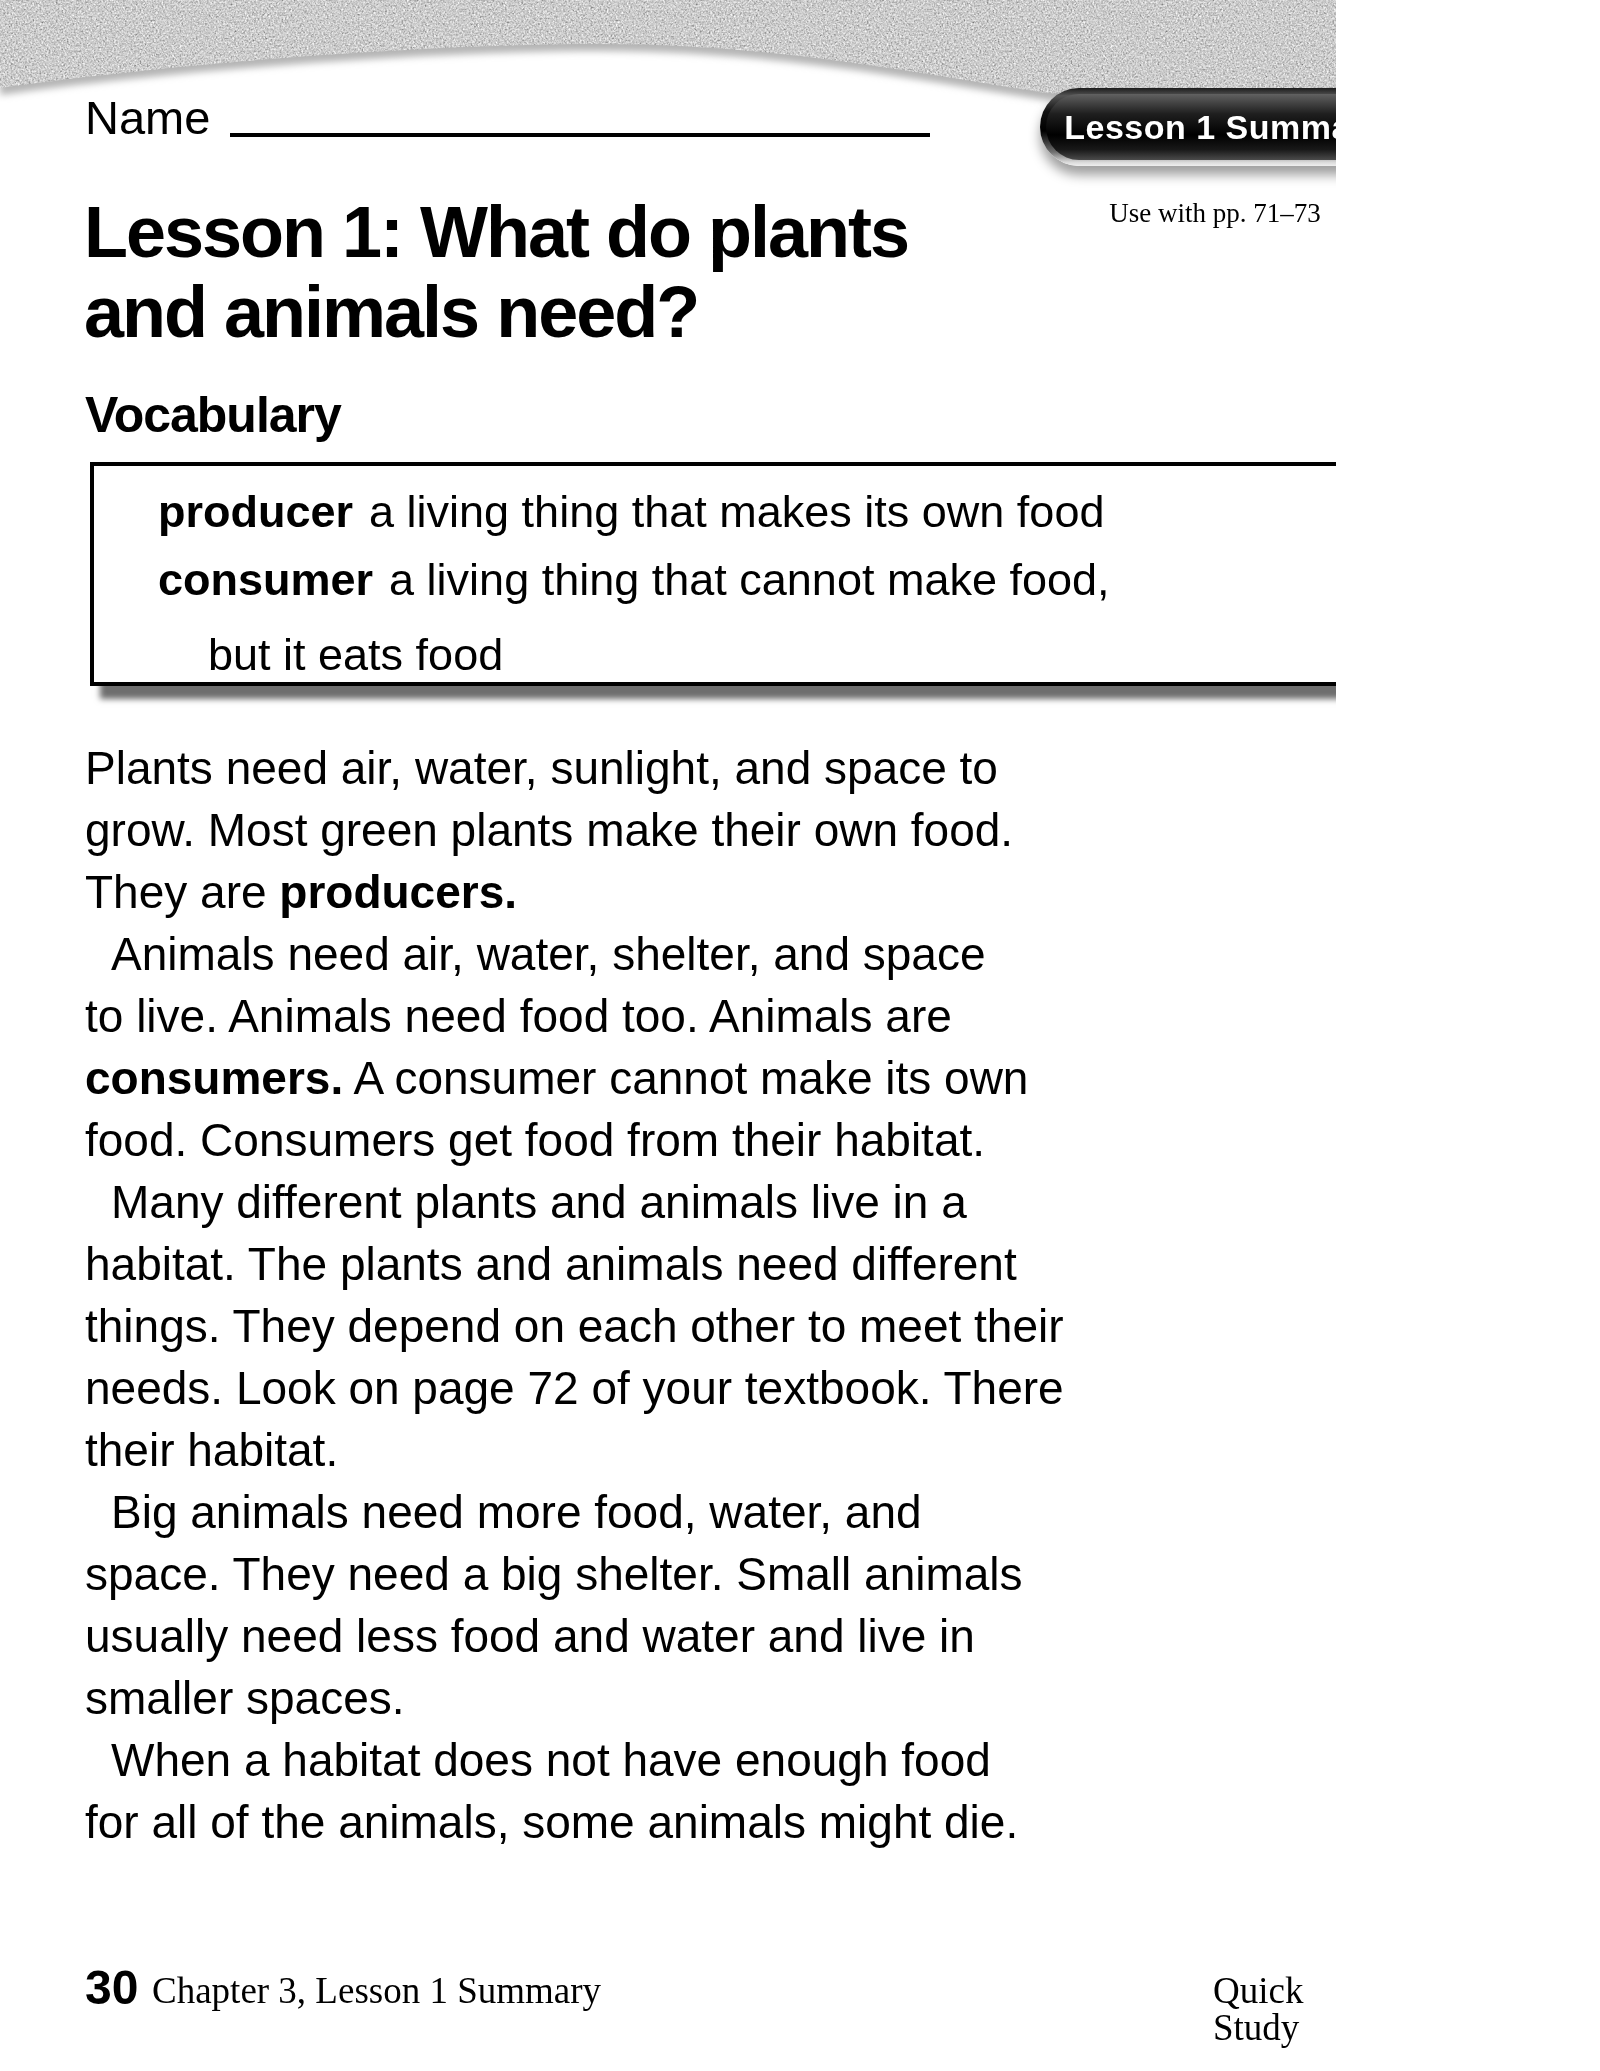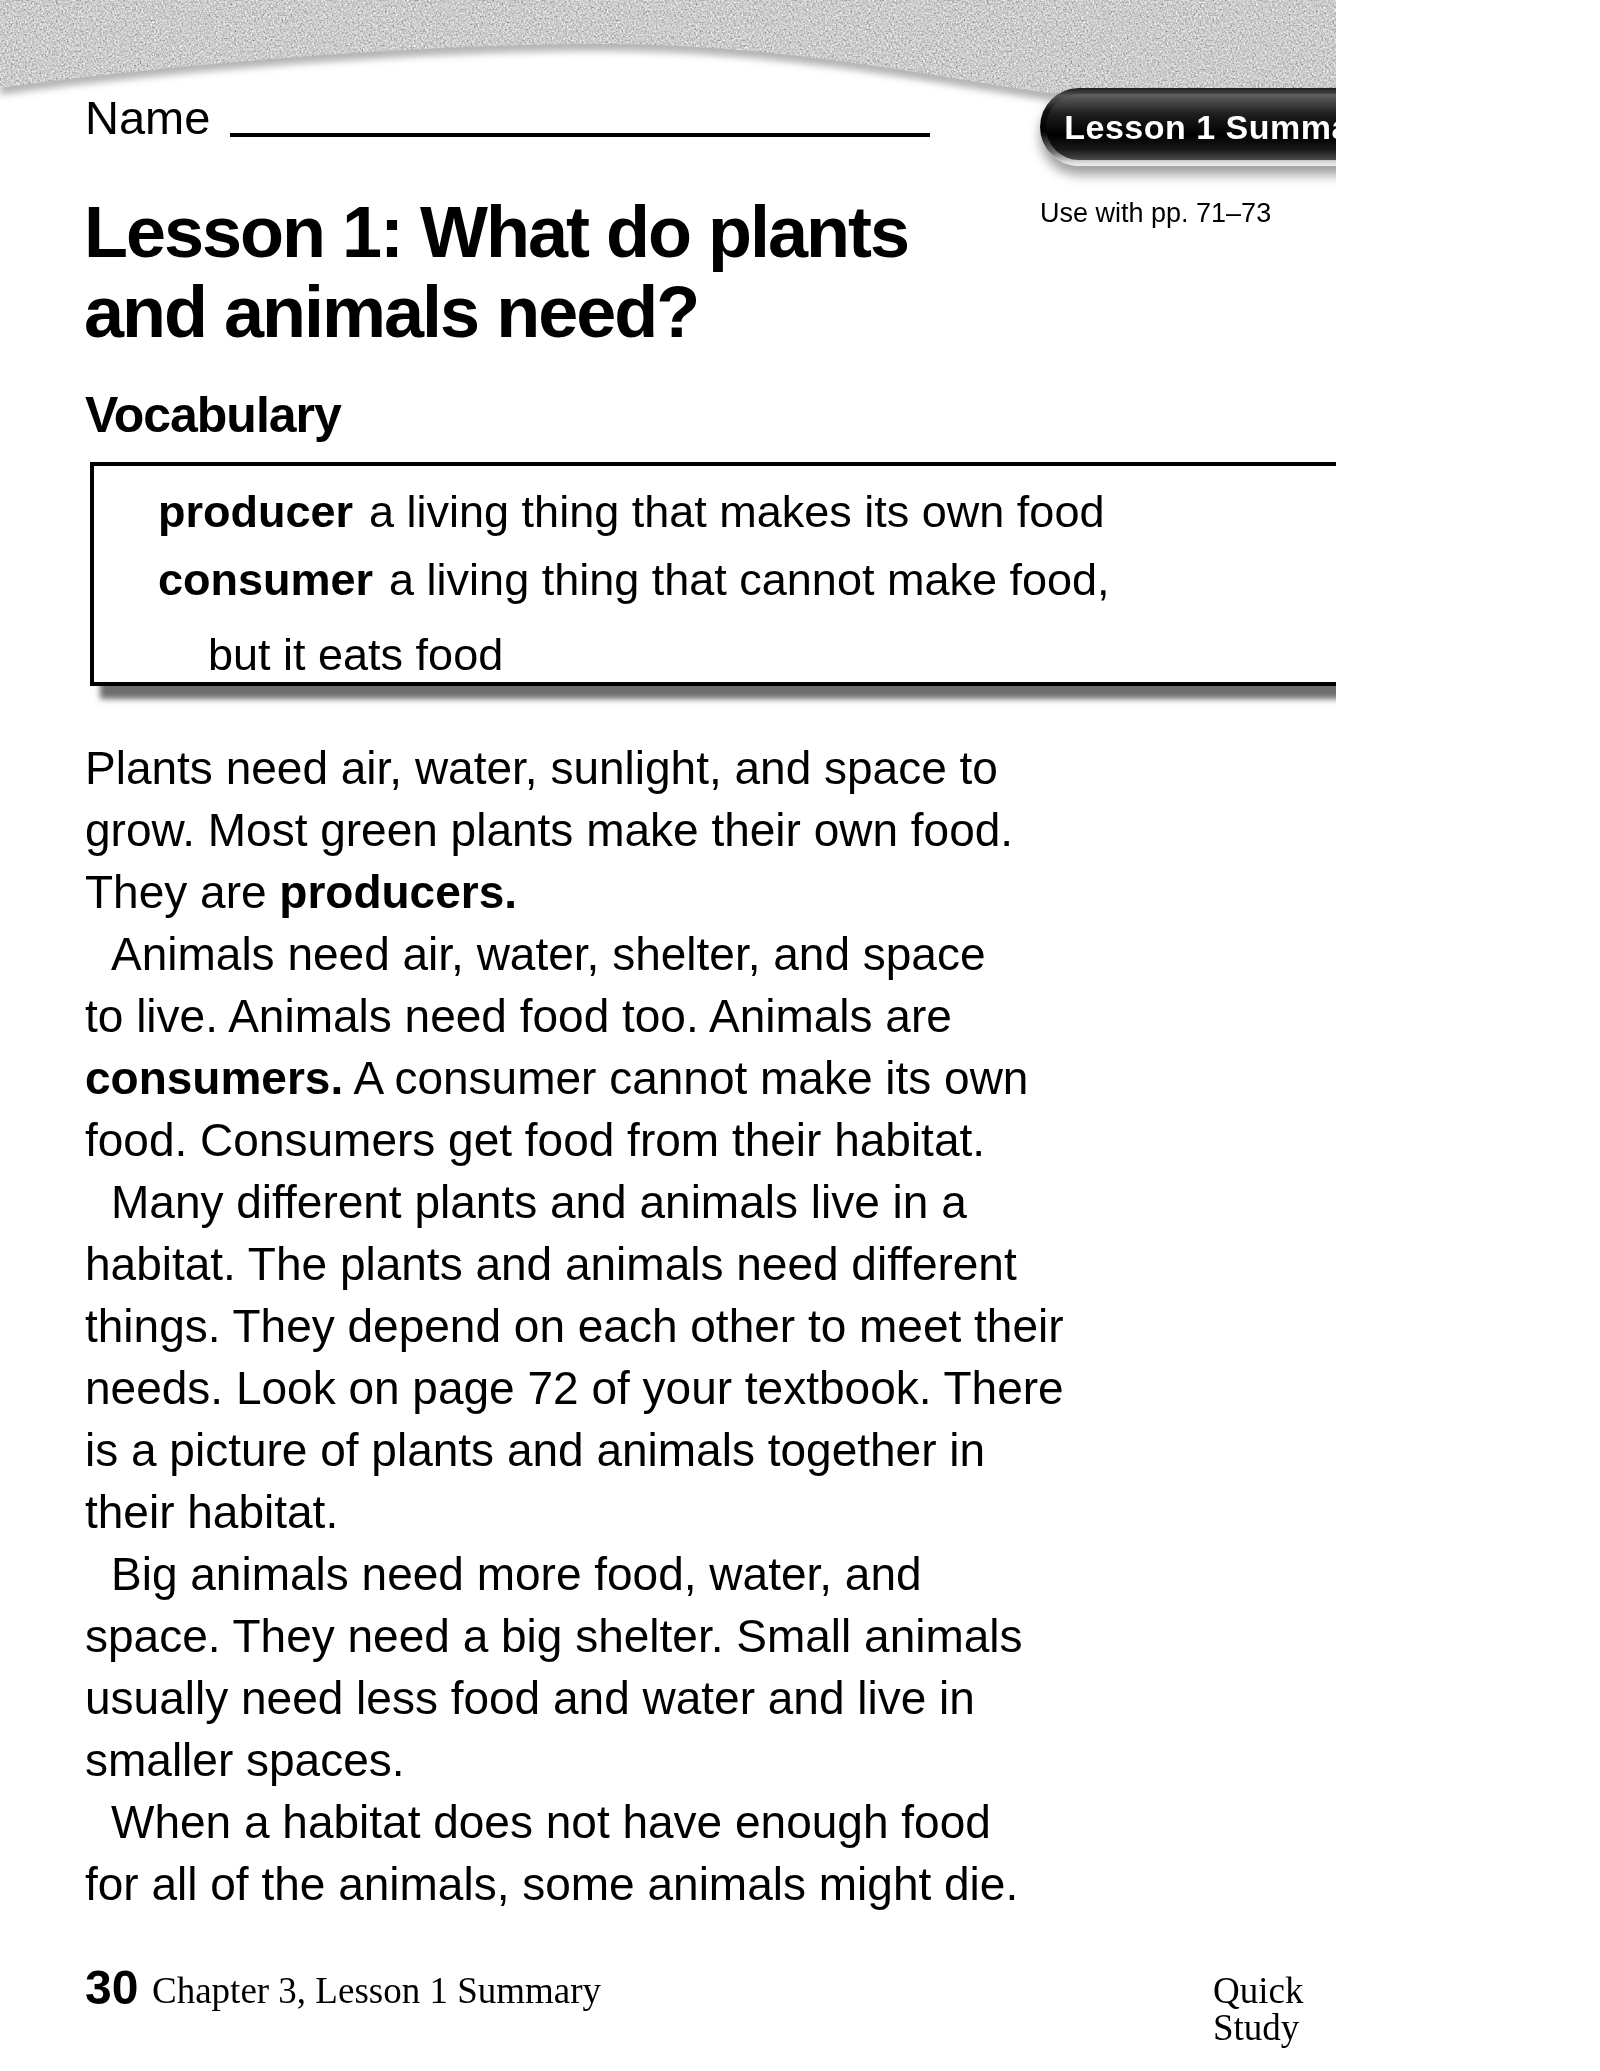--- a/index.html
+++ b/index.html
@@ -8,21 +8,21 @@
   .header-art{position:absolute;left:0;top:0;}
   .name-row{position:absolute;left:85px;top:94px;display:flex;align-items:flex-end;gap:20px;}
   .name-label{font-size:47px;font-weight:400;letter-spacing:0px;line-height:1;}
   .name-line{width:700px;height:0;border-bottom:4px solid #000;margin-bottom:4px;}
   .badge{position:absolute;left:1040px;top:88px;width:350px;height:78px;border-radius:40px;
          background:linear-gradient(180deg,#1c1c1c 0%,#555 10%,#121212 30%,#000 55%,#6f6f6f 82%,#d9d9d9 95%,#efefef 100%);
          box-shadow:0 9px 12px rgba(0,0,0,.38);}
   .badge-inner{position:absolute;inset:6px;border-radius:34px;display:flex;align-items:center;justify-content:flex-end;
          background:linear-gradient(180deg,#616161 0%,#1f1f1f 30%,#000 62%,#181818 84%,#4b4b4b 100%);}
   .badge-label{color:#fff;font-size:34px;font-weight:bold;letter-spacing:0.5px;}
-  .use-with{position:absolute;left:1040px;top:198px;width:350px;font-size:27px;}
+  .use-with{position:absolute;left:1040px;top:198px;width:350px;text-align:center;font-size:27px;font-family:Liberation Serif, serif;}
   .title{position:absolute;left:84px;top:192px;font-size:72px;font-weight:bold;letter-spacing:-2px;line-height:80px;}
   .title div{white-space:nowrap;}
   .vocab-heading{position:absolute;left:85px;top:386px;font-size:50px;font-weight:bold;letter-spacing:-1px;}
   .vocab-box{position:absolute;left:90px;top:462px;width:1257px;height:224px;box-sizing:border-box;
              border:4px solid #000;background:#fff;padding:12px 0 0 64px;
              box-shadow:10px 13px 6px #6e6e6e;}
   .vline{font-size:45px;line-height:68px;white-space:nowrap;}
   .vline .b{margin-right:16px;}
   .vline.indent{padding-left:50px;margin-top:7px;}
   .b{font-weight:bold;}
@@ -87,21 +87,20 @@
       <div class="bline"><span>grow. Most green plants make their own food.</span></div>
       <div class="bline"><span>They are </span><span class="b">producers.</span></div>
       <div class="bline findent"><span>Animals need air, water, shelter, and space</span></div>
       <div class="bline"><span>to live. Animals need food too. Animals are</span></div>
       <div class="bline"><span class="b">consumers.</span><span> A consumer cannot make its own</span></div>
       <div class="bline"><span>food. Consumers get food from their habitat.</span></div>
       <div class="bline findent"><span>Many different plants and animals live in a</span></div>
       <div class="bline"><span>habitat. The plants and animals need different</span></div>
       <div class="bline"><span>things. They depend on each other to meet their</span></div>
       <div class="bline"><span>needs. Look on page 72 of your textbook. There</span></div>
-      <div class="bline"><span>is a picture of plants and animals together in</span></div>
       <div class="bline"><span>their habitat.</span></div>
       <div class="bline findent"><span>Big animals need more food, water, and</span></div>
       <div class="bline"><span>space. They need a big shelter. Small animals</span></div>
       <div class="bline"><span>usually need less food and water and live in</span></div>
       <div class="bline"><span>smaller spaces.</span></div>
       <div class="bline findent"><span>When a habitat does not have enough food</span></div>
       <div class="bline"><span>for all of the animals, some animals might die.</span></div>
     </div>
 
   <div class="sidebar-copy">

